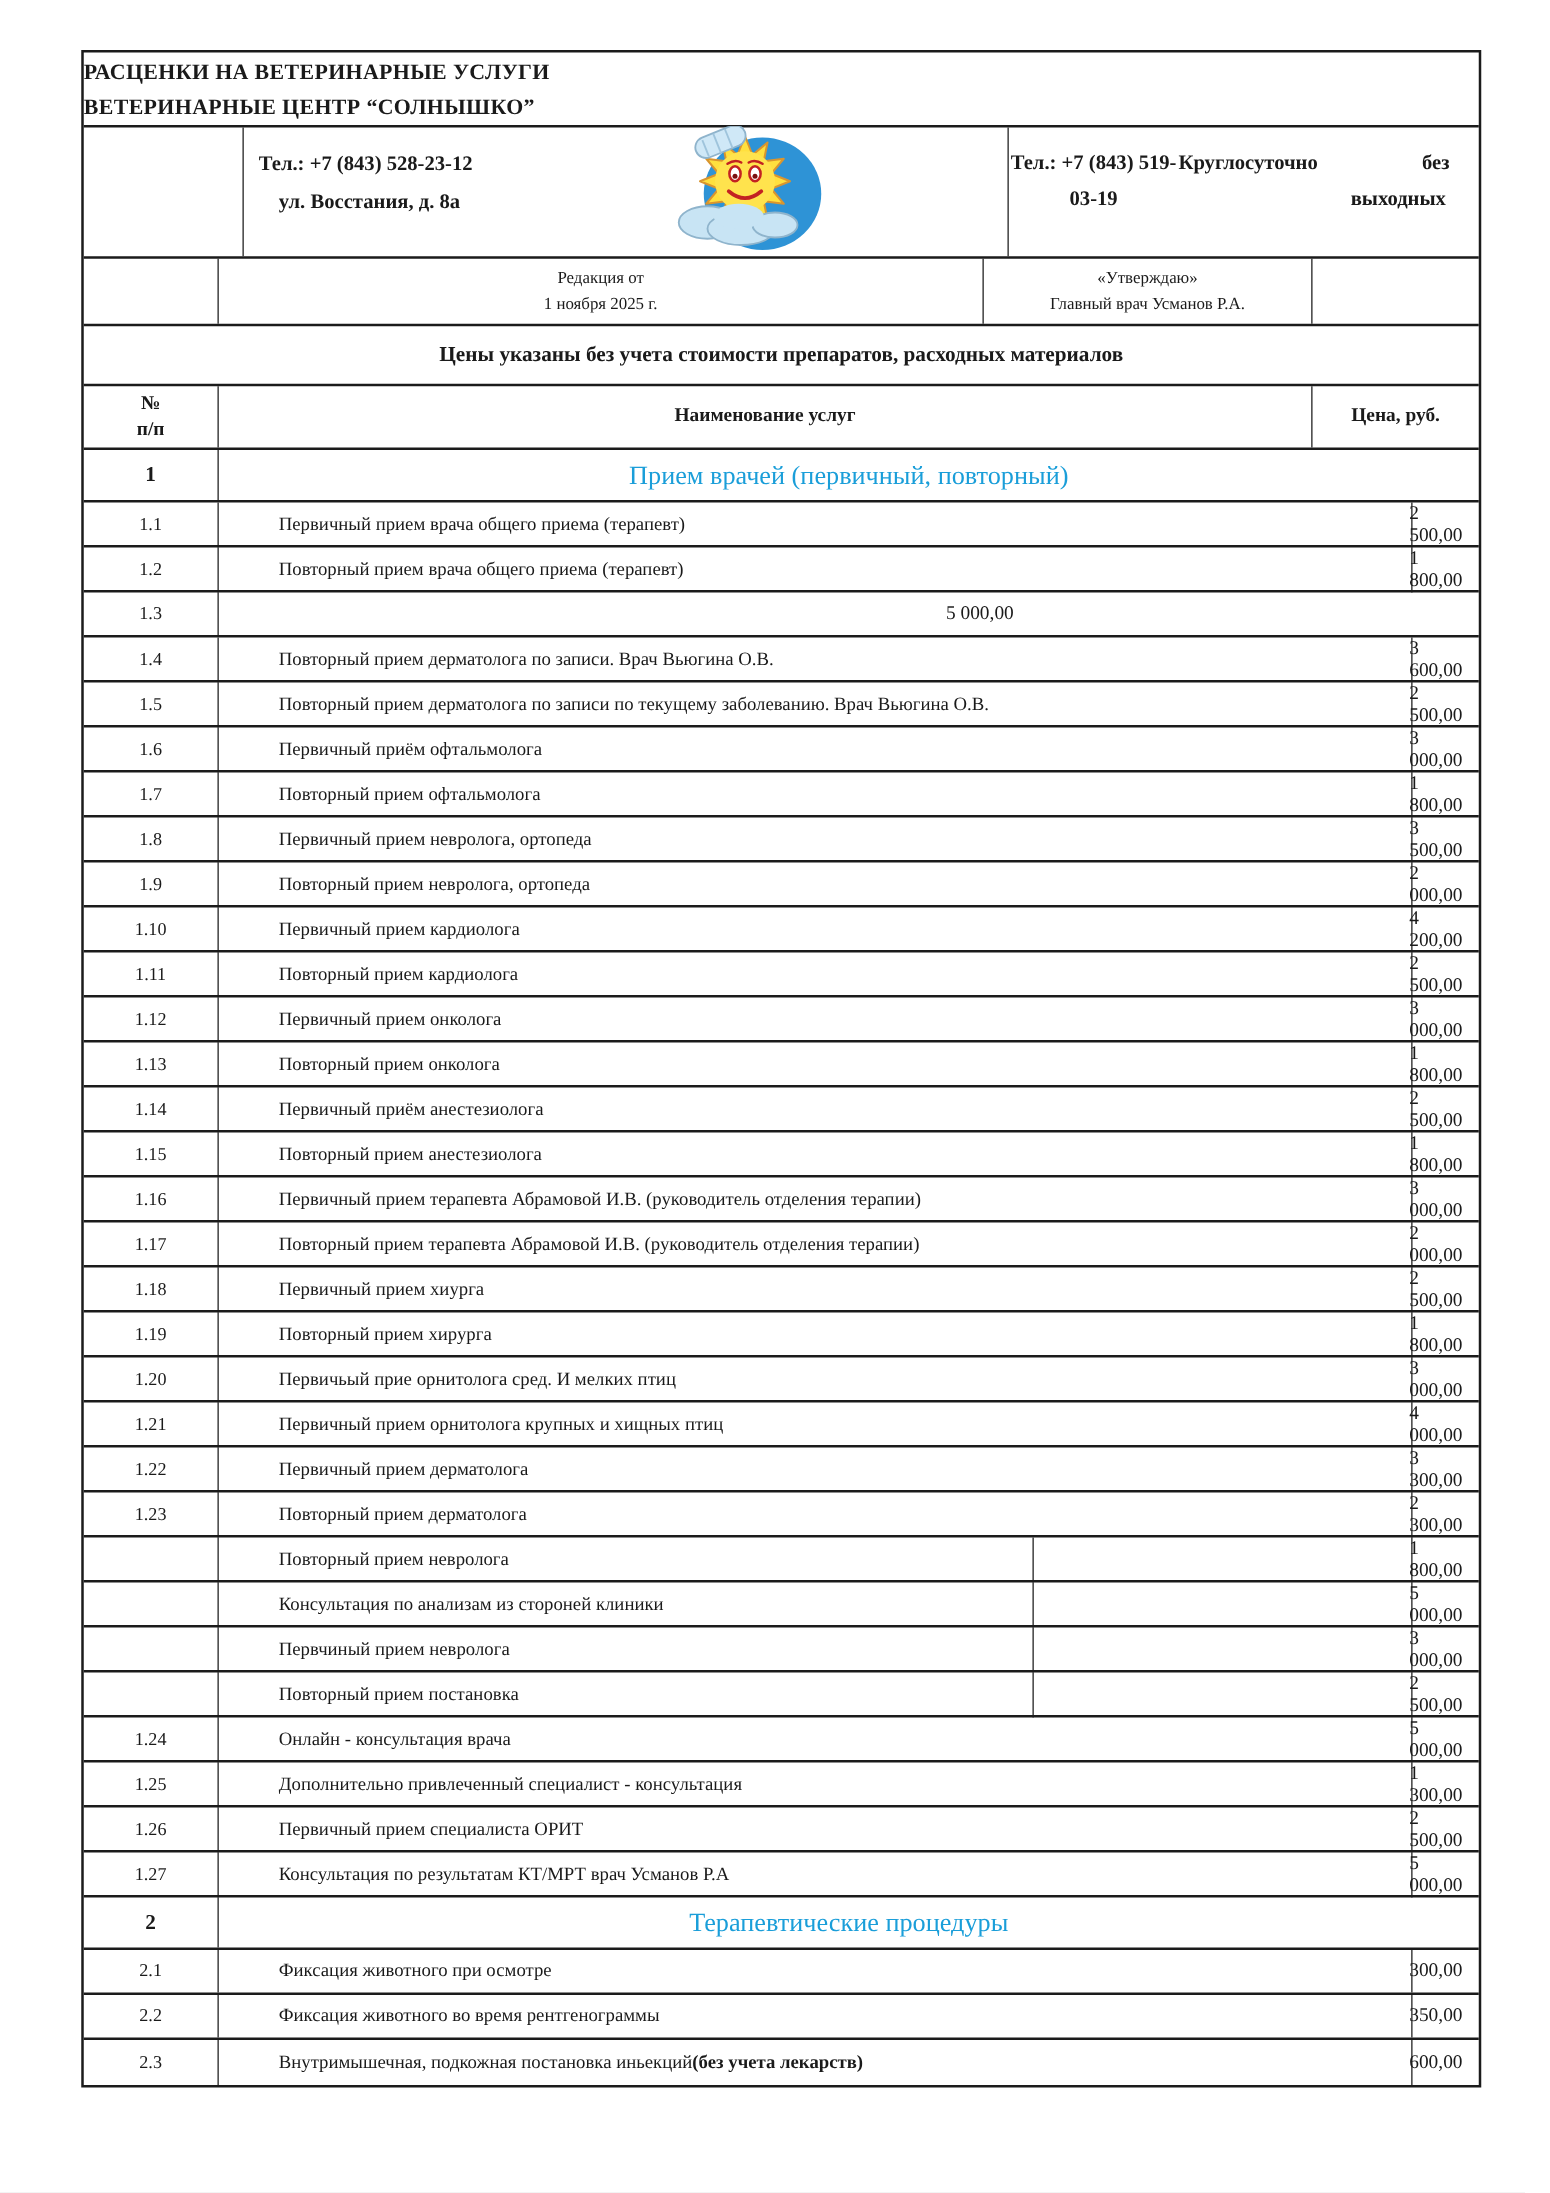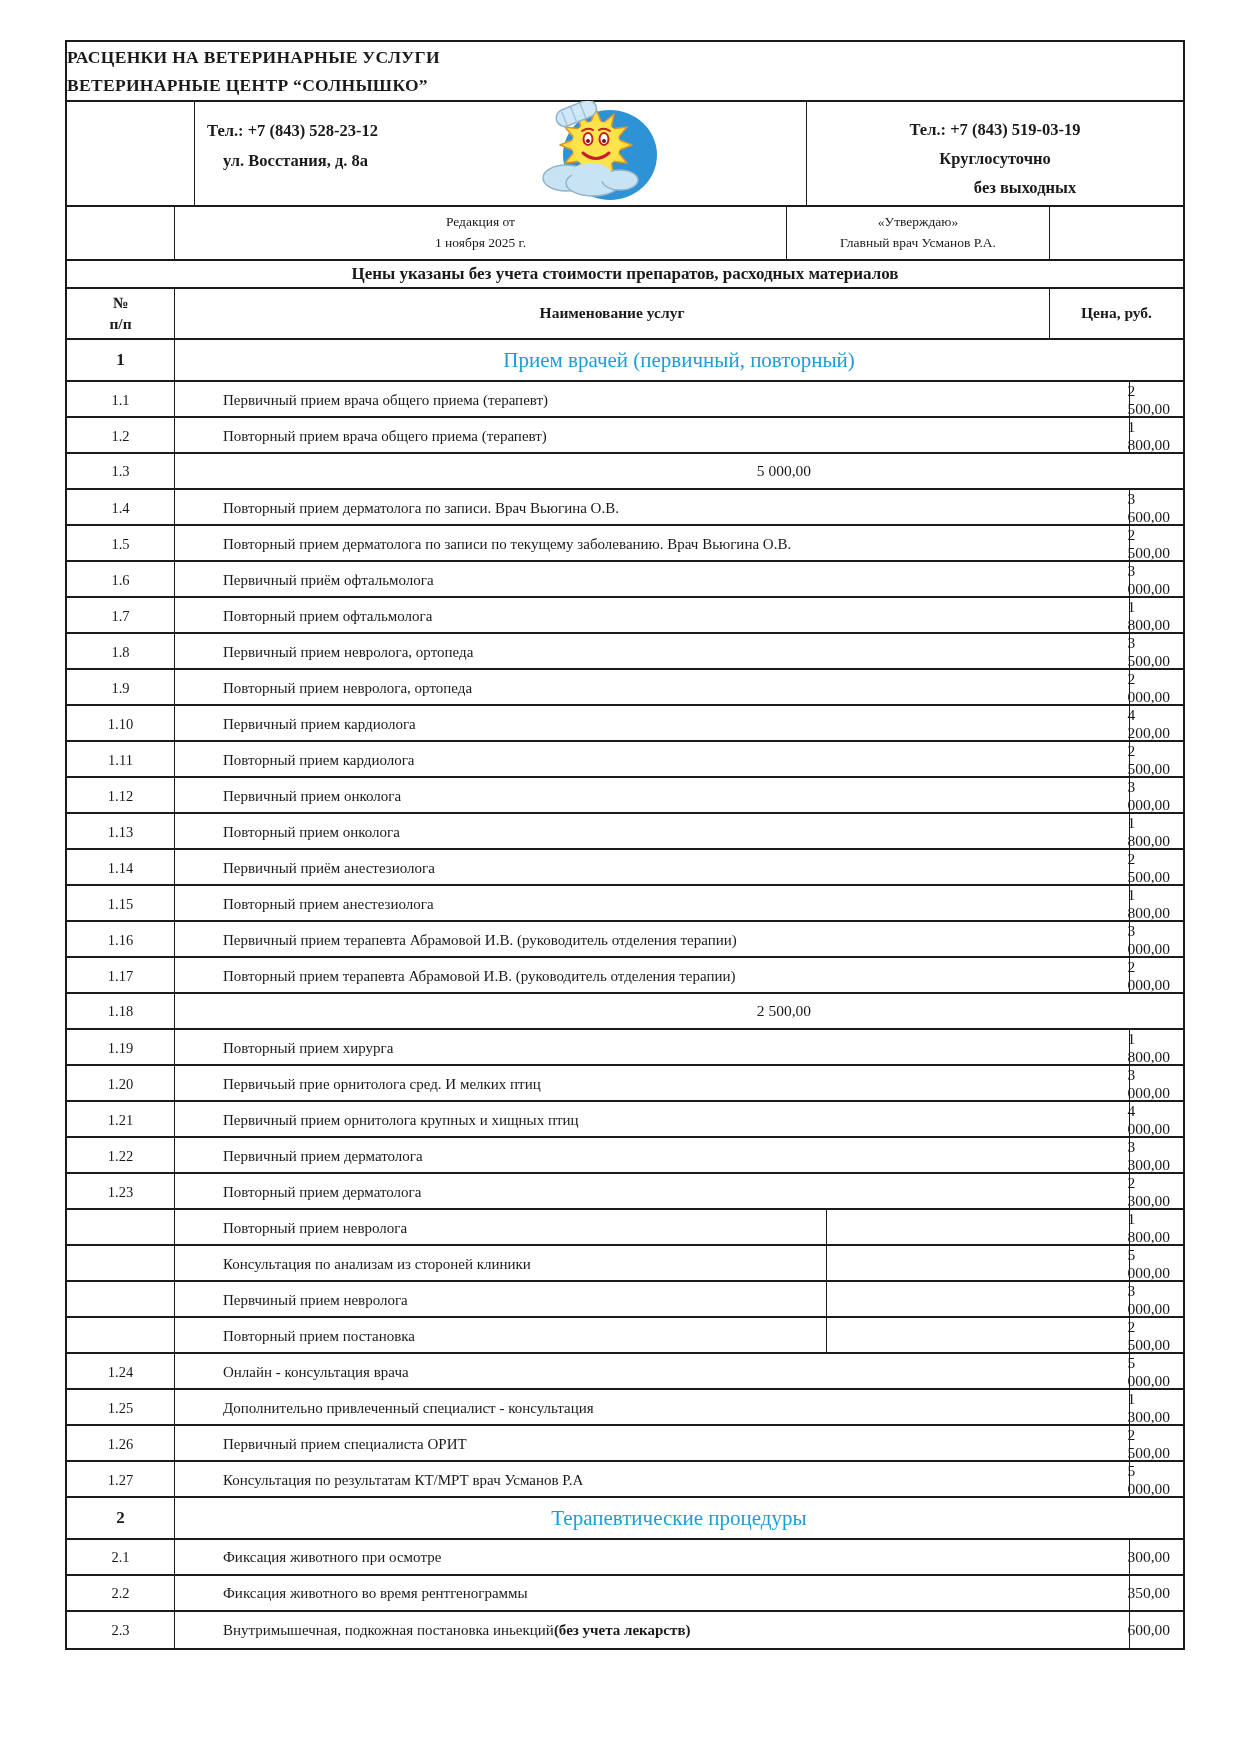--- a/index.html
+++ b/index.html
@@ -15,27 +15,27 @@
   .span3{grid-column:span 3;}
   .span34{grid-column:3 / 5;}
 
   .r-title{height:60px;}
   .title-cell{grid-column:1 / 5;display:flex;flex-direction:column;justify-content:center;align-items:flex-start;
               font-weight:bold;font-size:17.5px;line-height:1.6;letter-spacing:.3px;}
   .r-phone{height:105px;padding-left:20px;}
   .phone-left{display:flex;flex-direction:column;justify-content:flex-start;padding:14px 0 0 12px;
               font-weight:bold;font-size:16.5px;line-height:1.8;}
   .phone-left .l2{padding-left:16px;}
-  .phone-right{display:flex;flex-direction:column;justify-content:flex-start;padding-top:14px;
+  .phone-right{display:flex;flex-direction:row;justify-content:flex-start;padding-top:14px;
                font-weight:bold;font-size:16.5px;line-height:1.75;text-align:center;}
   .phone-right .l3{text-indent:60px;}
   .r-edition{height:54px;}
   .small-c{display:flex;flex-direction:column;justify-content:center;text-align:center;
            font-size:13.5px;line-height:1.55;}
-  .r-note{height:28px;}
+  .r-note{height:48px;}
   .note-cell{grid-column:1 / 5;display:flex;align-items:center;justify-content:center;
              font-weight:bold;font-size:17px;}
   .r-head{height:51px;}
   .head-c{display:flex;flex-direction:column;align-items:center;justify-content:center;
           font-weight:bold;font-size:15.5px;line-height:1.35;}
   .r-section{height:42px;}
   .sec-num{display:flex;align-items:center;justify-content:center;font-weight:bold;font-size:17px;}
   .sec-title{display:flex;align-items:center;justify-content:center;font-weight:normal;font-size:21px;}
   .r-data{height:36px;gap:40px;}
   .num{display:flex;align-items:center;justify-content:center;font-size:14.5px;}
@@ -180,20 +180,21 @@
           <div class="c span2 name">Первичный прием терапевта Абрамовой И.В. (руководитель отделения терапии)</div>
           <div class="c price">3 000,00</div>
         </div>
         <div class="row r-data">
           <div class="c num">1.17</div>
           <div class="c span2 name">Повторный прием терапевта Абрамовой И.В. (руководитель отделения терапии)</div>
           <div class="c price">2 000,00</div>
         </div>
         <div class="row r-data">
           <div class="c num">1.18</div>
+          <div class="c span2 name">Первичный прием хиурга</div>
           <div class="c price">2 500,00</div>
         </div>
         <div class="row r-data">
           <div class="c num">1.19</div>
           <div class="c span2 name">Повторный прием хирурга</div>
           <div class="c price">1 800,00</div>
         </div>
         <div class="row r-data">
           <div class="c num">1.20</div>
           <div class="c span2 name">Первичьый прие орнитолога сред. И мелких птиц</div>

